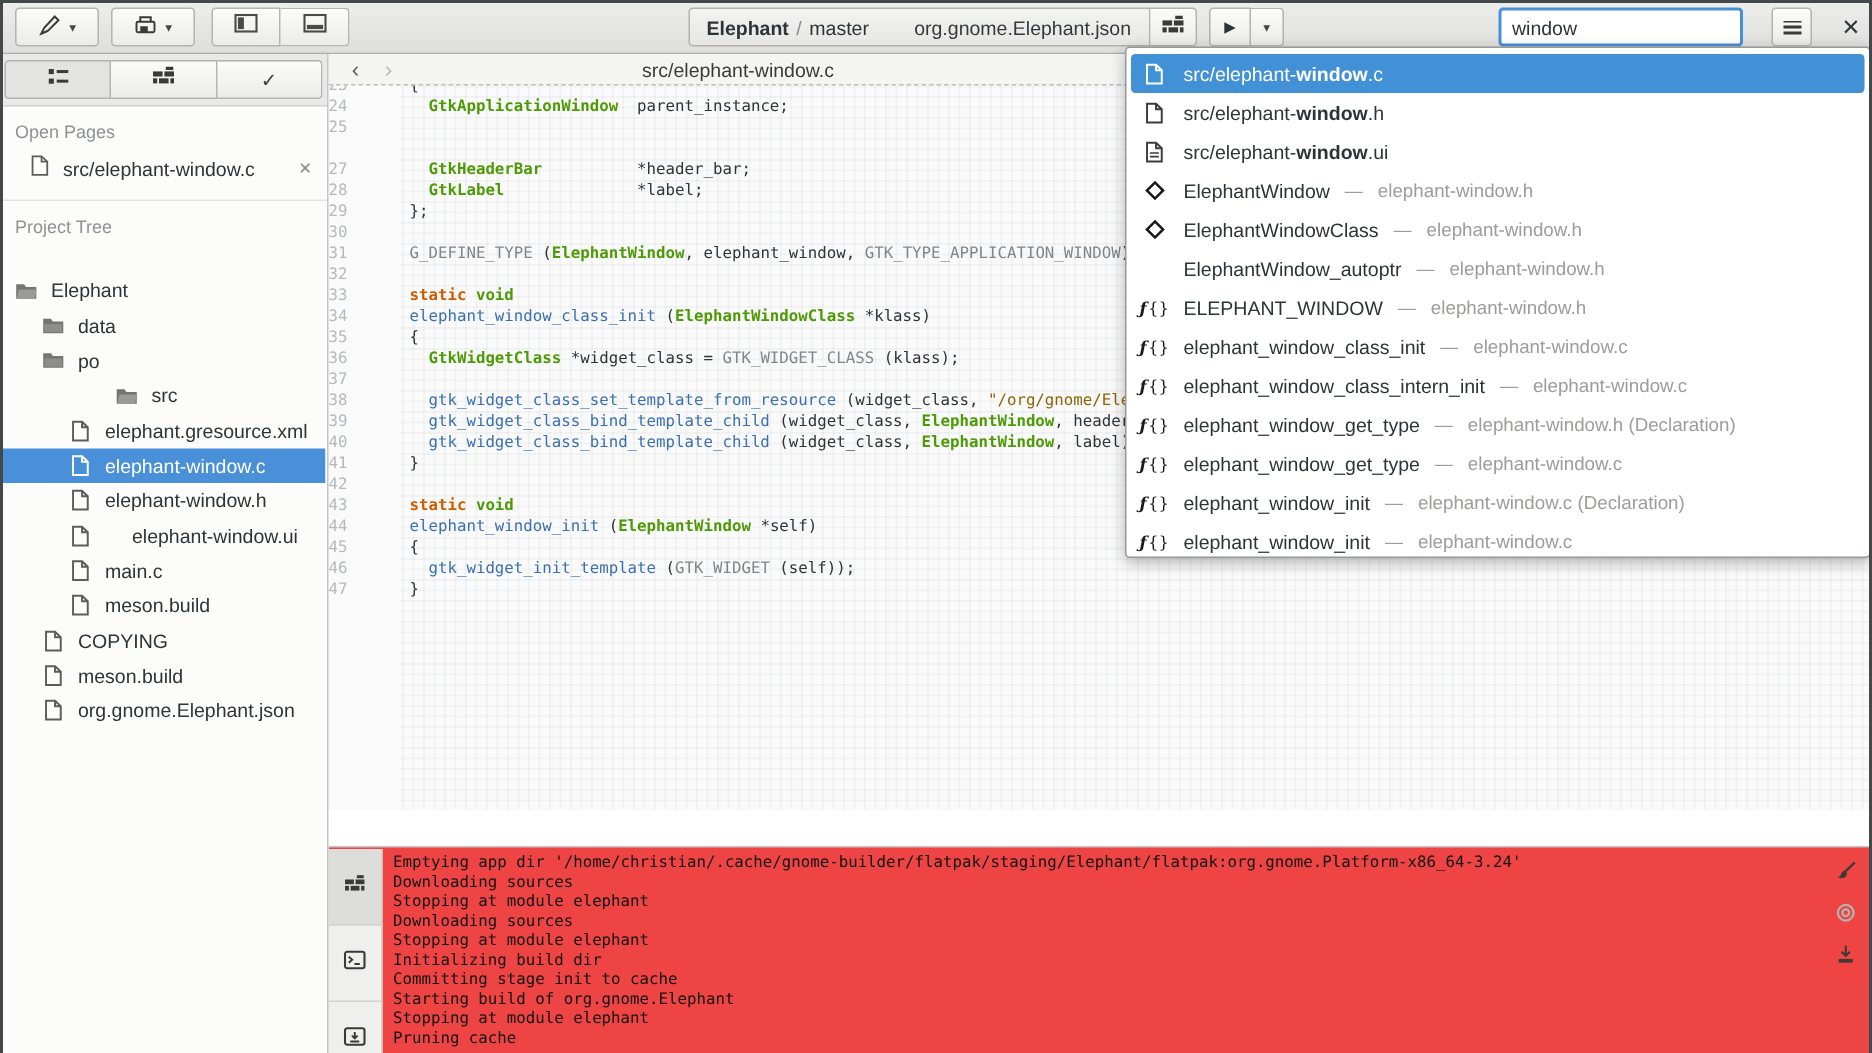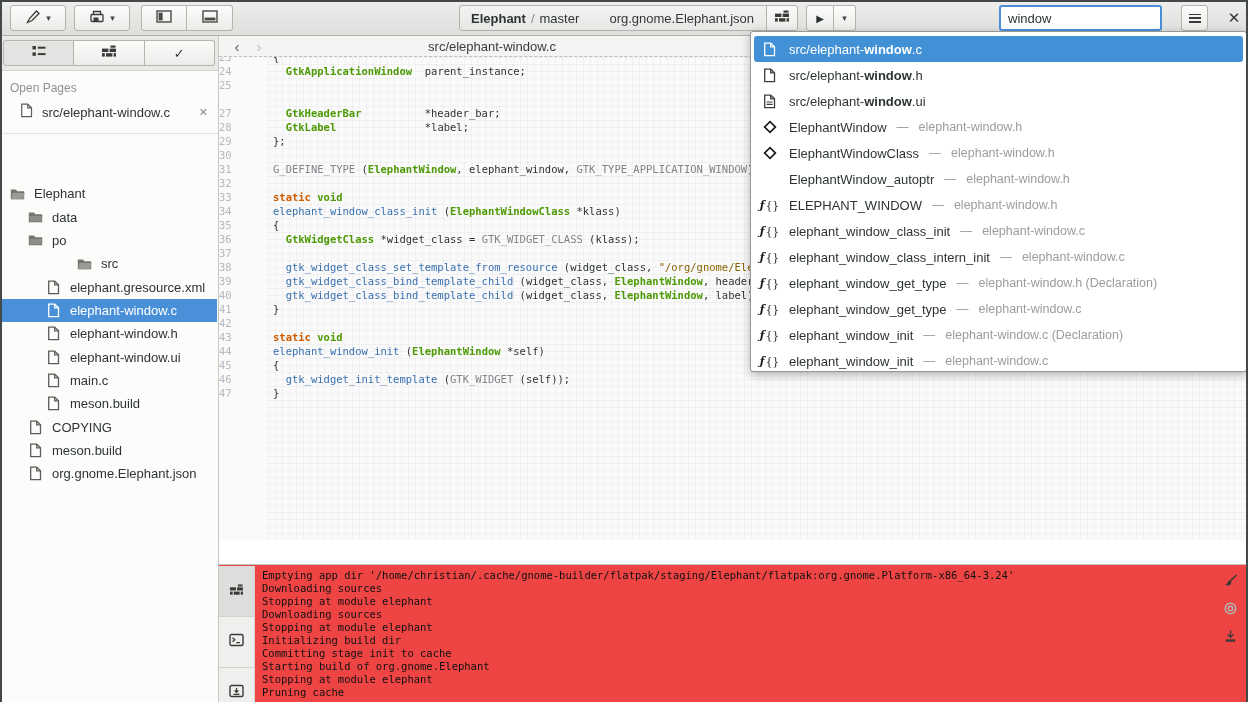--- a/index.html
+++ b/index.html
@@ -225,20 +225,21 @@
     <div class="section-label">Open Pages</div>
     <div class="open-row">
       <span><svg width="13" height="15" viewBox="0 0 13 15">
             <path d="M1.7 1.2 h6 l3.8 3.6 v8.8 h-9.8 z" fill="#fff" stroke="#5c5c5a" stroke-width="1.2"></path>
             <path d="M7.7 1.4 v3.4 h3.6" fill="none" stroke="#5c5c5a" stroke-width="1.2"></path>
           </svg></span>
       <span class="lbl">src/elephant-window.c</span>
       <span class="open-close">✕</span>
     </div>
     <div class="side-sep"></div>
+    <div class="section-label">Project Tree</div>
     <div class="tree" id="project-tree">
         <div class="trow" style="padding-left: 9px;">
           <span class="ticon">
             <svg width="15" height="12" viewBox="0 0 15 12">
               <path d="M.8 1.5 h5.2 l1.3 1.8 h6.9 v7.9 h-13.4 z" fill="#757572"></path>
               <path d="M2.6 5 h12 l-1.6 6.2 h-11.6 z" fill="#9a9a97"></path>
             </svg>
           </span>
           <span class="tlabel">Elephant</span>
         </div>
@@ -289,21 +290,21 @@
         </div>
         <div class="trow" style="padding-left: 45px;">
           <span class="ticon">
             <svg width="13" height="15" viewBox="0 0 13 15">
               <path d="M1.7 1.2 h6 l3.8 3.6 v8.8 h-9.8 z" fill="none" stroke="#5c5c5a" stroke-width="1.3"></path>
               <path d="M7.7 1.4 v3.4 h3.6" fill="none" stroke="#5c5c5a" stroke-width="1.3"></path>
             </svg>
           </span>
           <span class="tlabel">elephant-window.h</span>
         </div>
-        <div class="trow" style="padding-left: 45px;">
+        <div class="trow" style="padding-left: 45px; gap: 18px;">
           <span class="ticon">
             <svg width="13" height="15" viewBox="0 0 13 15">
               <path d="M1.7 1.2 h6 l3.8 3.6 v8.8 h-9.8 z" fill="none" stroke="#5c5c5a" stroke-width="1.3"></path>
               <path d="M7.7 1.4 v3.4 h3.6" fill="none" stroke="#5c5c5a" stroke-width="1.3"></path>
             </svg>
           </span>
           <span class="tlabel">elephant-window.ui</span>
         </div>
         <div class="trow" style="padding-left: 45px;">
           <span class="ticon">

